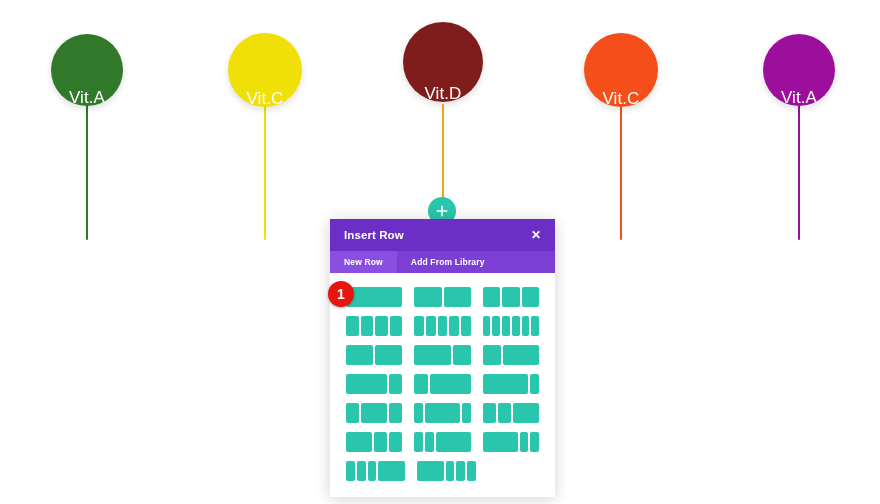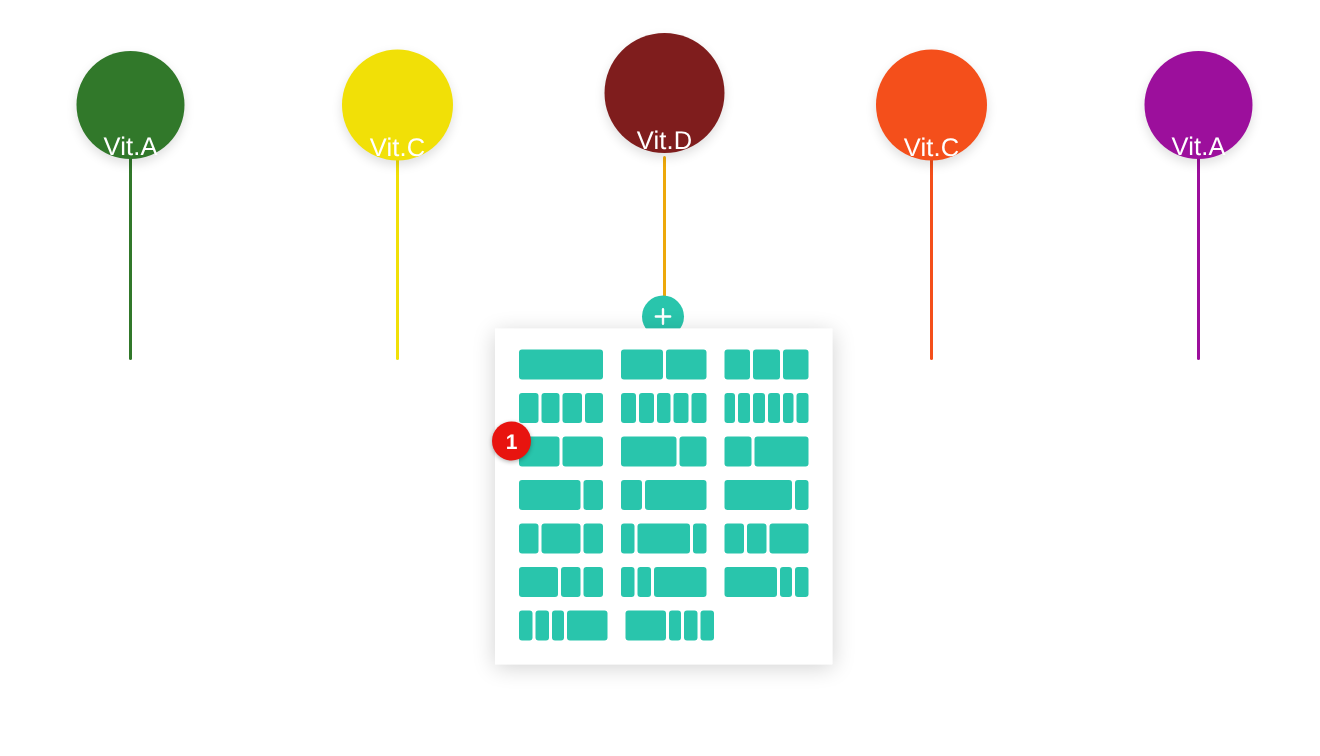--- a/index.html
+++ b/index.html
@@ -195,20 +195,28 @@
       </div>
     </div>
 
   <div class="add-circle" id="add-circle" style="left: 428px; top: 197px; background: rgb(41, 197, 172);">
     <svg width="12" height="12" viewBox="0 0 12 12">
       <path d="M6 1.2 L6 10.8 M1.2 6 L10.8 6" stroke="#ffffff" stroke-width="1.6" stroke-linecap="round"></path>
     </svg>
   </div>
 
   <div id="modal">
+    <div class="modal-header" id="modal-header" style="background: rgb(107, 47, 198);">
+      <span class="modal-title">Insert Row</span>
+      <span class="modal-close">✕</span>
+    </div>
+    <div class="modal-tabs" id="modal-tabs">
+        <div class="modal-tab" style="background: rgb(138, 79, 224);">New Row</div>
+        <div class="modal-tab" style="background: rgb(123, 63, 212); flex: 1 1 0%;">Add From Library</div>
+      </div>
     <div class="modal-body">
       <div id="layout-grid">
           <div class="layout-grid-row">
             <div class="layout-option">
               <div class="layout-col" style="flex: 12 0 0px; background: rgb(41, 197, 172);"></div>
             </div>
             <div class="layout-option">
               <div class="layout-col" style="flex: 6 0 0px; background: rgb(41, 197, 172);"></div>
               <div class="layout-col" style="flex: 6 0 0px; background: rgb(41, 197, 172);"></div>
             </div>

